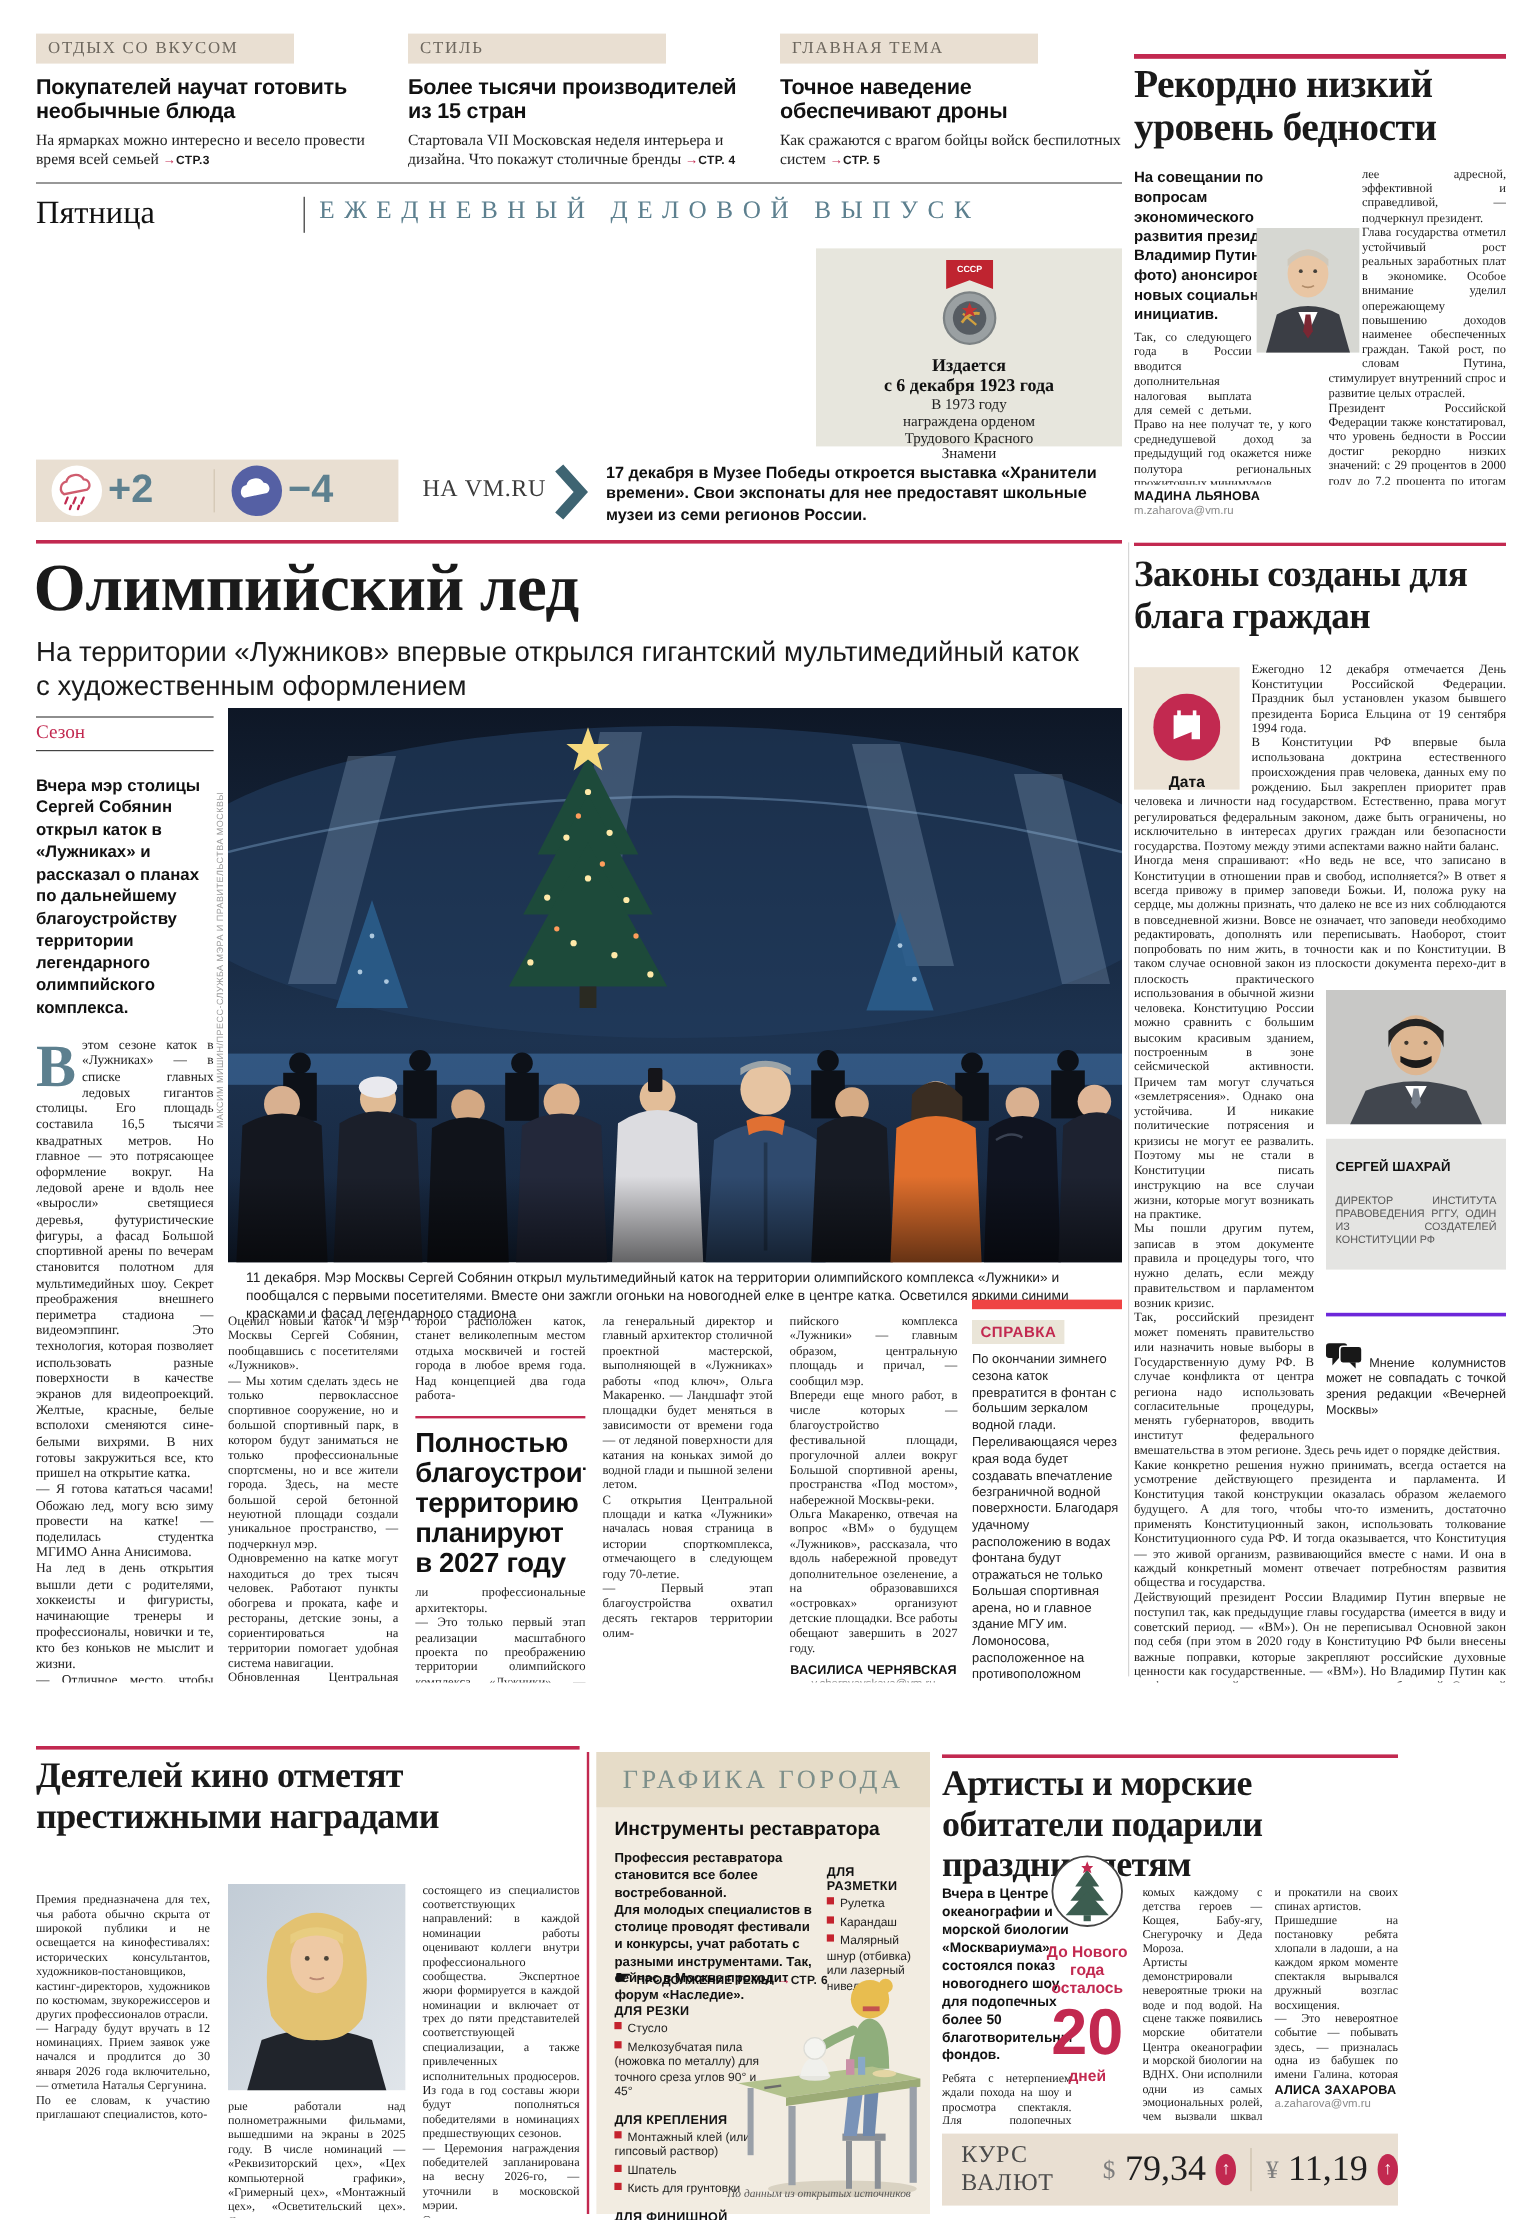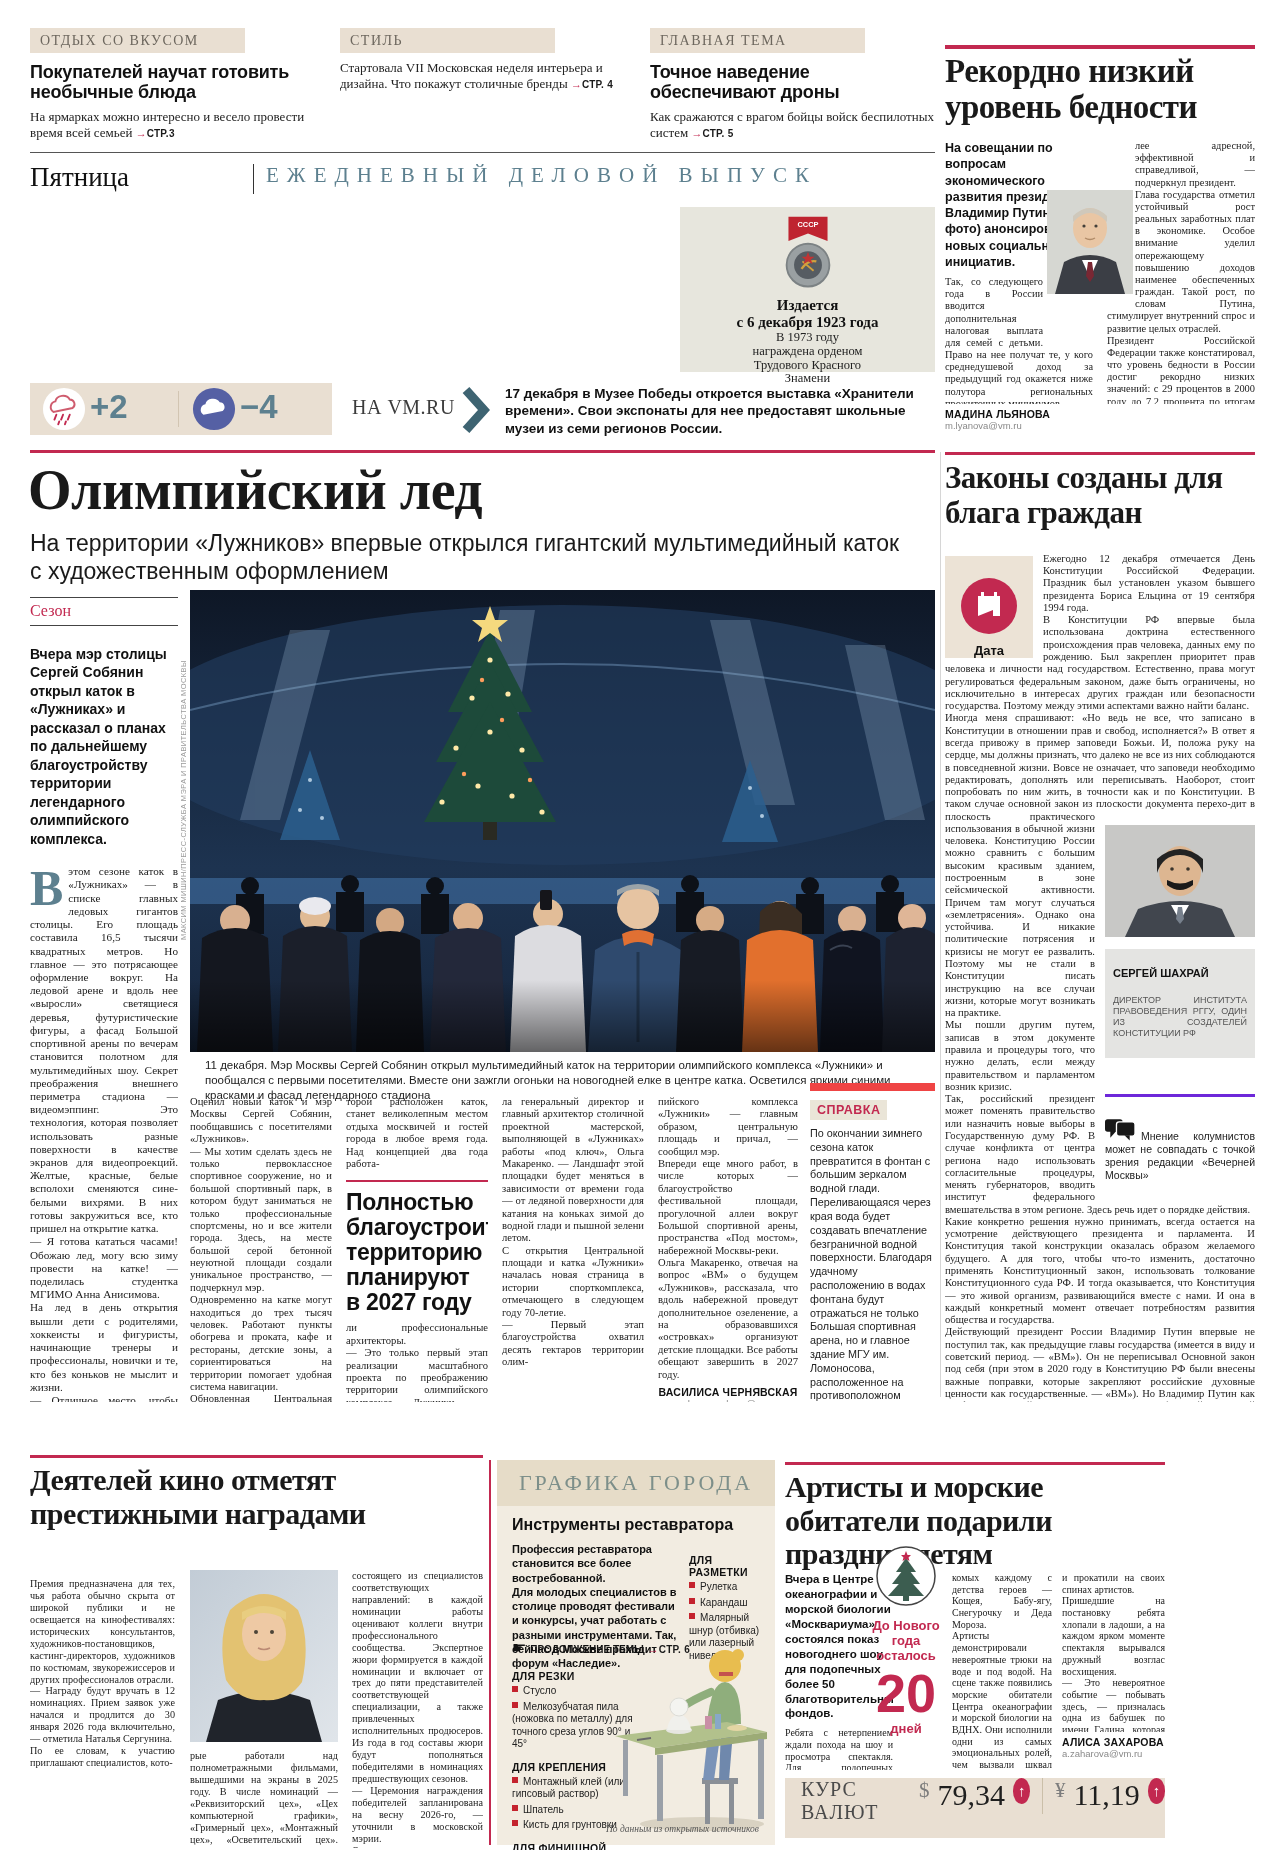--- a/index.html
+++ b/index.html
@@ -47,20 +47,21 @@
 
 <div id="page">
 
   <div class="abs" style="left:30px;top:28px;width:285px;">
     <div class="kbar">ОТДЫХ СО ВКУСОМ</div>
     <div class="t-title">Покупателей научат готовить необычные блюда</div>
     <div class="t-sub"><span>На ярмарках можно интересно и весело провести время всей семьей</span> <span class="ref-a">→</span><span class="ref-p">СТР.3</span></div>
   </div>
   <div class="abs" style="left:340px;top:28px;width:285px;">
     <div class="kbar">СТИЛЬ</div>
+    <div class="t-title">Более тысячи производителей из 15 стран</div>
     <div class="t-sub"><span>Стартовала VII Московская неделя интерьера и дизайна. Что покажут столичные бренды</span> <span class="ref-a">→</span><span class="ref-p">СТР. 4</span></div>
   </div>
   <div class="abs" style="left:650px;top:28px;width:285px;">
     <div class="kbar">ГЛАВНАЯ ТЕМА</div>
     <div class="t-title">Точное наведение обеспечивают дроны</div>
     <div class="t-sub"><span>Как сражаются с врагом бойцы войск беспилотных систем</span> <span class="ref-a">→</span><span class="ref-p">СТР. 5</span></div>
   </div>
 
   <div class="abs" style="left:30px;top:152px;width:905px;height:1px;background:#555;"></div>
   <div class="abs serif" style="left:30px;top:162px;font-size:27px;color:#111;">Пятница</div>
@@ -292,21 +293,21 @@
       <path d="M41,72 h4 l2,14 -4,6 -4,-6 Z" fill="#7a2733"></path>
       <ellipse cx="43" cy="38" rx="17" ry="20" fill="#e9c6a4"></ellipse>
       <path d="M26,32 Q43,14 60,32 L60,26 Q43,10 26,26 Z" fill="#cfc8bb"></path>
       <circle cx="37" cy="36" r="1.6" fill="#44403a"></circle>
         <circle cx="49" cy="36" r="1.6" fill="#44403a"></circle>
       <path d="M38,48 Q43,51 48,48" stroke="#b08b68" stroke-width="1.4" fill="none"></path>
     </svg>
   </div>
   <div class="abs" style="left:945px;top:408px;">
     <div class="by">МАДИНА ЛЬЯНОВА</div>
-    <div class="bymail">m.lyanova@vm.ru</div>
+    <div class="bymail">m.zaharova@vm.ru</div>
   </div>
 
   <div class="abs clip" style="left:945px;top:452px;width:310px;height:950px;">
     <div class="rule-red" style="width:310px;height:3px;"></div>
     <div class="hl" style="font-size:31px;line-height:1.12;margin:6px 0 10px 0;">Законы созданы для блага граждан</div>
     <div class="body-col just pre" style="font-size:10.6px;line-height:1.16;">
       <span class="date-box">
         <svg width="56" height="56" viewBox="0 0 56 56" style="margin-top:10px;">
           <circle cx="28" cy="28" r="28" fill="#c22950"></circle>
           <path d="M17,18 h22 v20 l-7,0 0,-6 -15,6 Z" fill="#fff"></path>
@@ -465,21 +466,21 @@
   <div class="abs body-col just pre clip" style="left:952px;top:1572px;width:100px;height:198px;font-size:10px;">комых каждому с детства героев — Кощея, Бабу-ягу, Снегурочку и Деда Мороза.
 Артисты демонстрировали невероятные трюки на воде и под водой. На сцене также появились морские обитатели Центра океанографии и морской биологии на ВДНХ. Они исполнили одни из самых эмоциональных ролей, чем вызвали шквал аплодисментов. А настоящие овации сорвали красавцы-дельфины, которые не только выныривали из воды и делали сальто, но</div>
   <div class="abs body-col just pre clip" style="left:1062px;top:1572px;width:103px;height:160px;font-size:10px;">и прокатили на своих спинах артистов.
 Пришедшие на постановку ребята хлопали в ладоши, а на каждом ярком моменте спектакля вырывался дружный возглас восхищения.
 — Это невероятное событие — побывать здесь, — призналась одна из бабушек по имени Галина, которая пришла на шоу с внуком. У мальчика синдром Дауна, но он активно старается изучать мир вокруг себя, радуется всему, что его окружает. После просмотра шоу ребята отправились на экскурсию и посмотрели на обитателей «Москвариума».</div>
   <div class="abs" style="left:1062px;top:1736px;">
     <div class="by">АЛИСА ЗАХАРОВА</div>
     <div class="bymail">a.zaharova@vm.ru</div>
   </div>
 
-  <div class="abs" style="left:785px;top:1778px;width:380px;height:60px;background:#e9dfd2;display:flex;align-items:flex-start;">
+  <div class="abs" style="left:785px;top:1778px;width:380px;height:60px;background:#e9dfd2;display:flex;align-items:center;">
     <span class="serif" style="font-size:20px;color:#4a4a4a;letter-spacing:1px;margin-left:16px;">КУРС ВАЛЮТ</span>
     <span class="cu-sym" style="margin-left:26px;">$</span>
     <span class="cu-val" style="margin-left:8px;">79,34</span>
     <span class="cu-up" style="margin-left:8px;">↑</span>
     <span style="width:1px;height:36px;background:#cbbfa9;margin:0 12px;"></span>
     <span class="cu-sym">¥</span>
     <span class="cu-val" style="margin-left:8px;">11,19</span>
     <span class="cu-up" style="margin-left:8px;">↑</span>
   </div>
 

